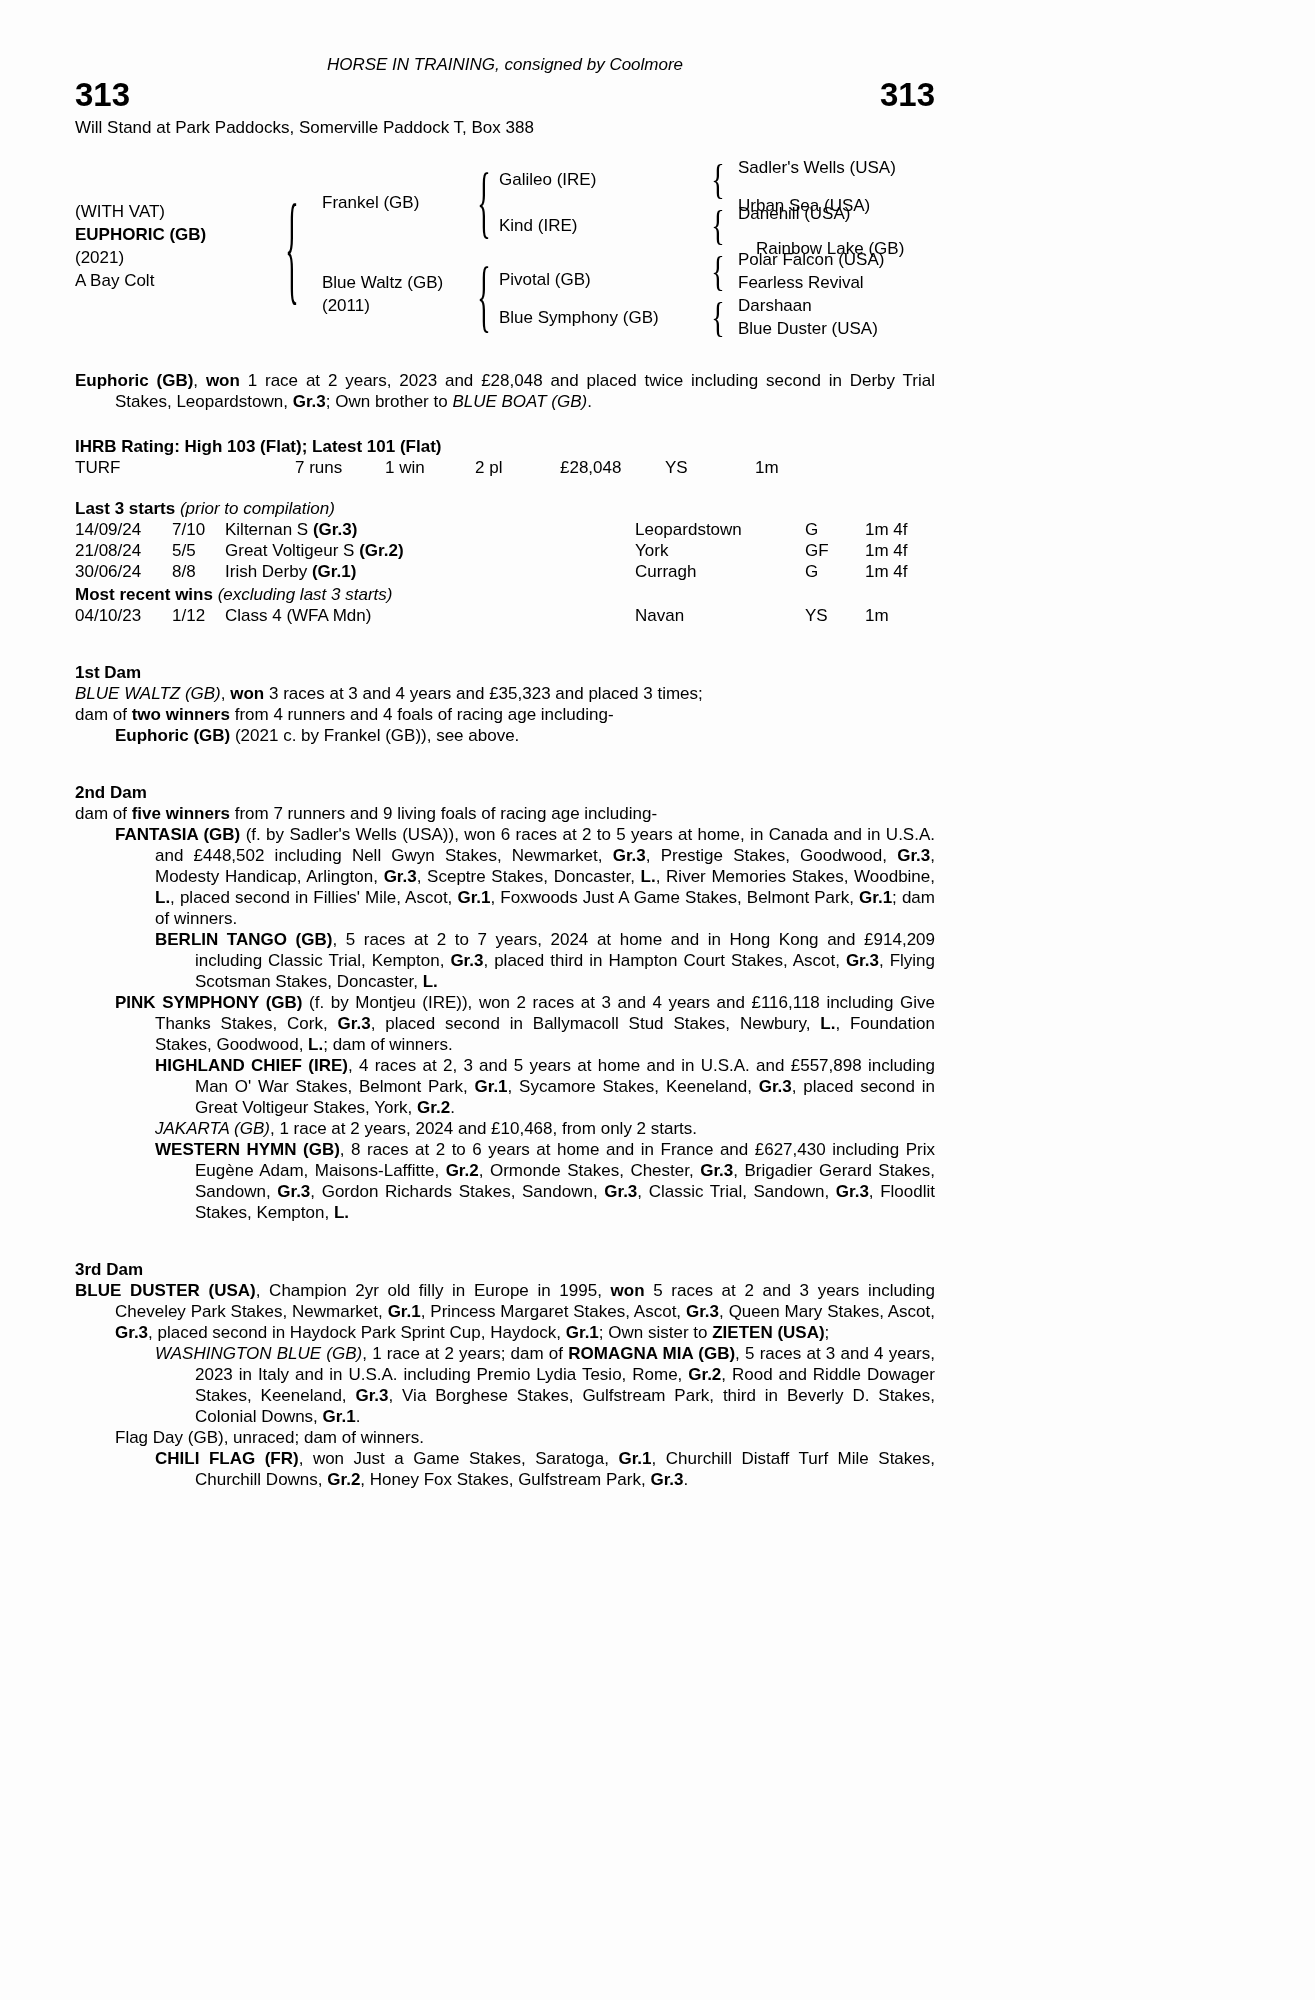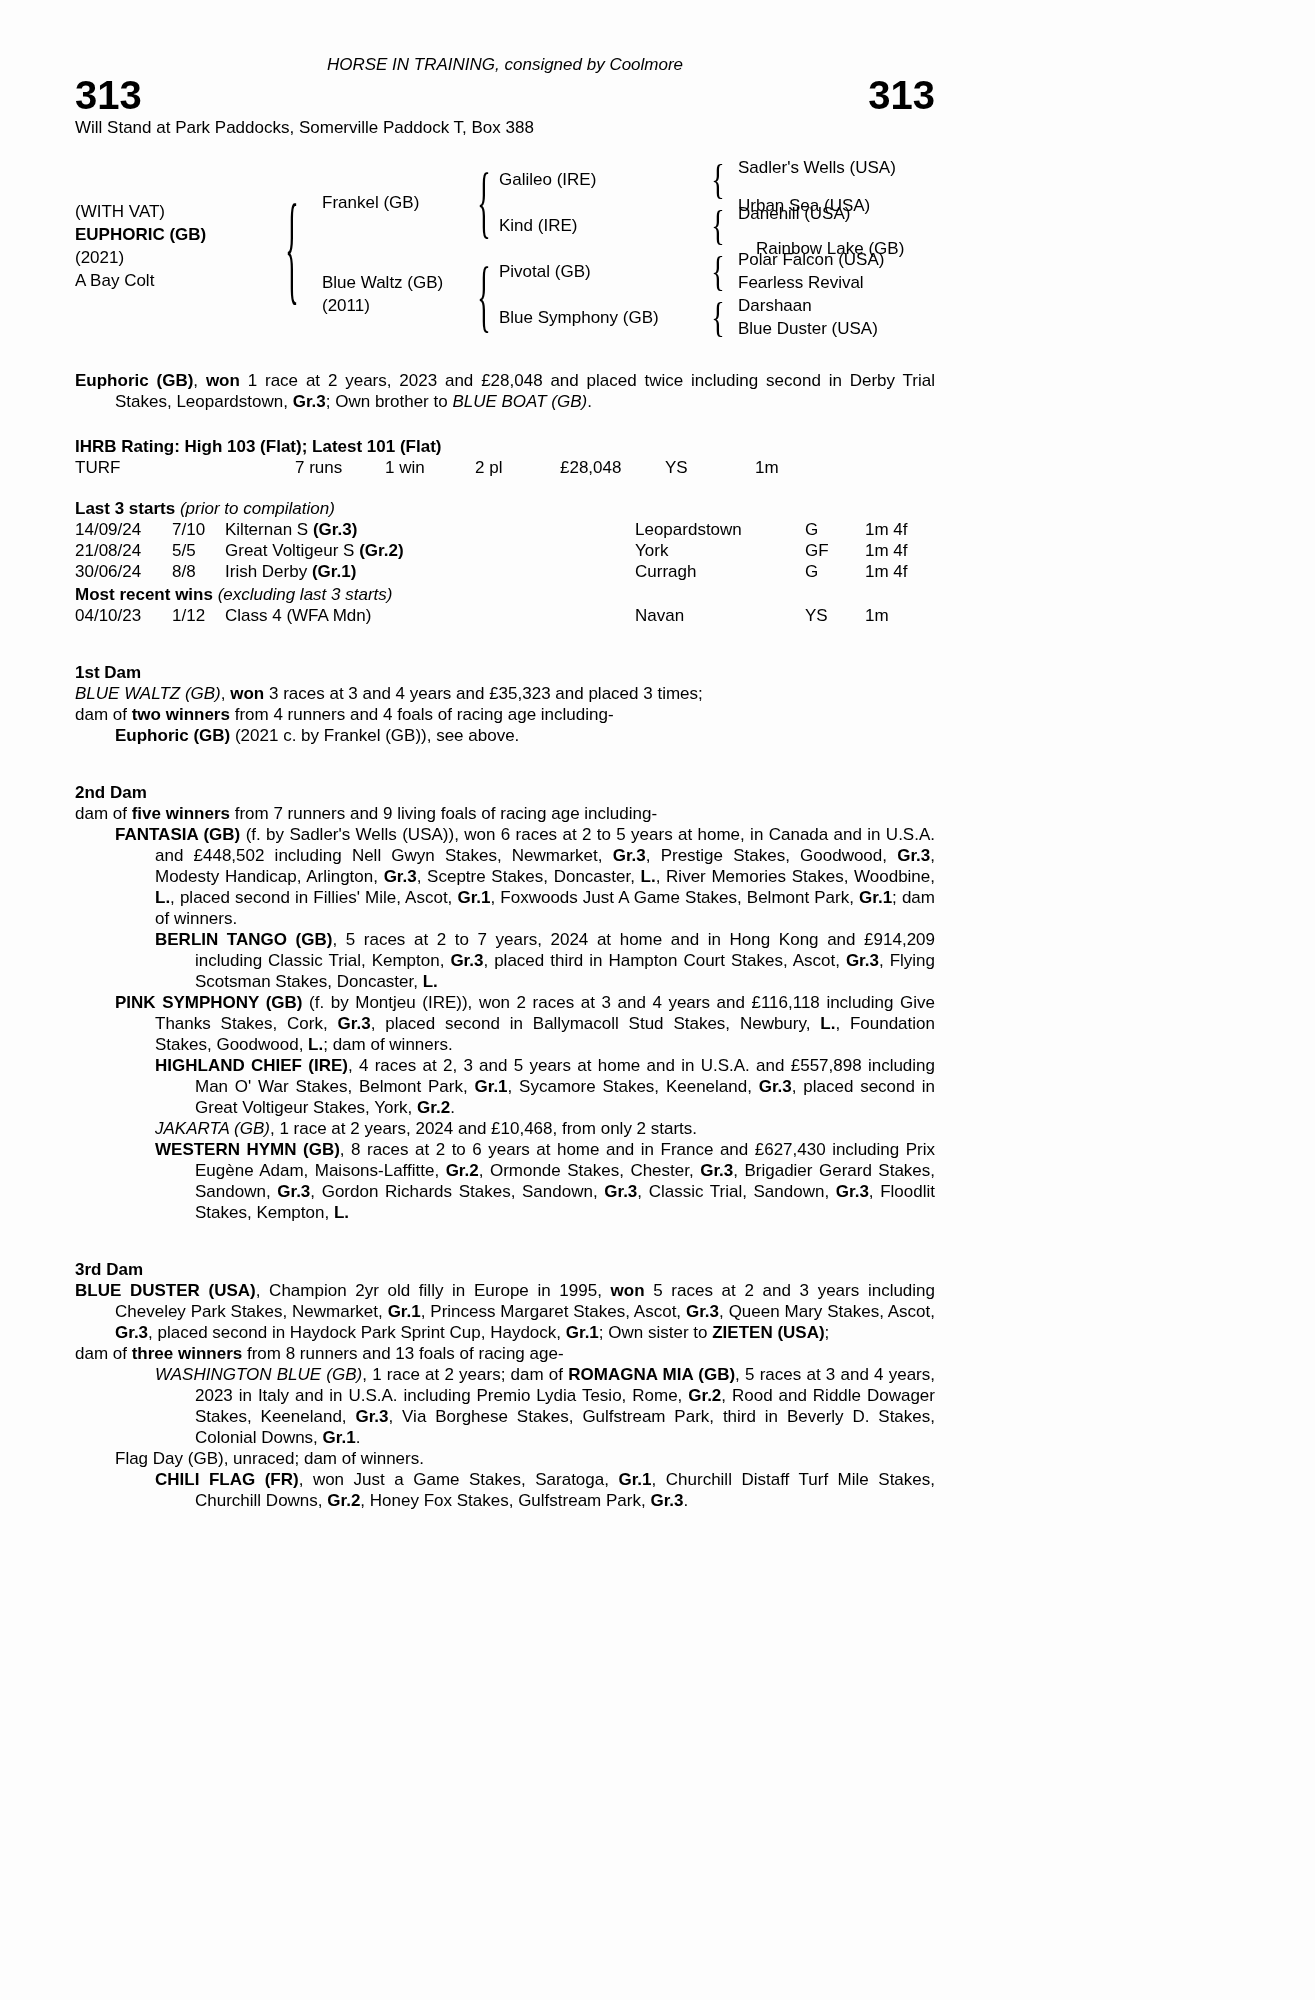--- a/index.html
+++ b/index.html
@@ -8,33 +8,33 @@
     width: 1315px; height: 2000px;
     background: #fdfdfd; color: #000;
     font-family: "Liberation Sans", sans-serif;
     font-size: 17px; line-height: 21px;
     overflow: hidden;
   }
   .page { width: 860px; margin-left: 75px; padding-top: 54px; }
 
   .consignor { text-align: center; font-style: italic; }
   .lot-row { display: flex; justify-content: space-between; align-items: flex-start; margin-top: 2px; }
-  .lot { font-size: 40px; font-weight: bold; line-height: 36px; }
+  .lot { font-size: 33px; font-weight: bold; line-height: 36px; }
   .stand { font-weight: normal; margin-top: 4px; }
 
   
   .pedigree { position: relative; height: 186px; margin-top: 18px; }
   .ped-line { position: absolute; line-height: 23px; white-space: nowrap; }
   .ped-identity { left: 0; top: 44px; }
   .ped-identity > div { line-height: 23px; }
   .horse-name { font-weight: bold; }
   .sire { left: 247px; top: 35px; }
   .dam-block { left: 247px; top: 115px; }
   .gp0 { left: 424px; top: 12px; }  .gp1 { left: 424px; top: 58px; }
-  .gp2 { left: 424px; top: 104px; } .gp3 { left: 424px; top: 150px; }
+  .gp2 { left: 424px; top: 112px; } .gp3 { left: 424px; top: 150px; }
   .gg0 { left: 663px; top: 0; }    .gg1 { left: 663px; top: 23px; margin-top: 15px; }
   .gg2 { left: 663px; top: 46px; } .gg3 { left: 663px; top: 81px; margin-left: 18px; }
   .gg4 { left: 663px; top: 92px; } .gg5 { left: 663px; top: 115px; }
   .gg6 { left: 663px; top: 138px; }.gg7 { left: 663px; top: 161px; }
 
   .brace { position: absolute; width: 22px; display: flex; align-items: center; justify-content: center;
            font-family: "Liberation Serif", serif; }
   .brace::before { content: "{"; font-size: 28px; line-height: 1; display: block; }
   .b-big { left: 206px; top: 26px; height: 134px; } .b-big::before { transform: scaleY(4.4); }
   .b-mid { left: 398px; height: 86px; } .b-mid::before { transform: scaleY(2.9); }
@@ -194,20 +194,19 @@
         <div class="para lv2"><span class="sb">HIGHLAND CHIEF (IRE)</span><span>, 4 races at 2, 3 and 5 years at home and in U.S.A. and £557,898 including Man O' War Stakes, Belmont Park, </span><span class="sb">Gr.1</span><span>, Sycamore Stakes, Keeneland, </span><span class="sb">Gr.3</span><span>, placed second in Great Voltigeur Stakes, York, </span><span class="sb">Gr.2</span><span>.</span></div>
         <div class="para lv2"><span class="si">JAKARTA (GB)</span><span>, 1 race at 2 years, 2024 and £10,468, from only 2 starts.</span></div>
         <div class="para lv2"><span class="sb">WESTERN HYMN (GB)</span><span>, 8 races at 2 to 6 years at home and in France and £627,430 including Prix Eugène Adam, Maisons-Laffitte, </span><span class="sb">Gr.2</span><span>, Ormonde Stakes, Chester, </span><span class="sb">Gr.3</span><span>, Brigadier Gerard Stakes, Sandown, </span><span class="sb">Gr.3</span><span>, Gordon Richards Stakes, Sandown, </span><span class="sb">Gr.3</span><span>, Classic Trial, Sandown, </span><span class="sb">Gr.3</span><span>, Floodlit Stakes, Kempton, </span><span class="sb">L.</span></div>
       </div>
   </div>
 
   <div class="dam-sec">
     <div class="dam-head">3rd Dam</div>
     <div>
         <div class="para lv0 hang"><span class="sb">BLUE DUSTER (USA)</span><span>, Champion 2yr old filly in Europe in 1995, </span><span class="sb">won</span><span> 5 races at 2 and 3 years including Cheveley Park Stakes, Newmarket, </span><span class="sb">Gr.1</span><span>, Princess Margaret Stakes, Ascot, </span><span class="sb">Gr.3</span><span>, Queen Mary Stakes, Ascot, </span><span class="sb">Gr.3</span><span>, placed second in Haydock Park Sprint Cup, Haydock, </span><span class="sb">Gr.1</span><span>; Own sister to </span><span class="sb">ZIETEN (USA)</span><span>;</span></div>
-        <div class="para lv0"><span>dam of </span><span class="sb">three winners</span><span> from 8 runners and 13 foals of racing age-</span></div>
         <div class="para lv2"><span class="si">WASHINGTON BLUE (GB)</span><span>, 1 race at 2 years; dam of </span><span class="sb">ROMAGNA MIA (GB)</span><span>, 5 races at 3 and 4 years, 2023 in Italy and in U.S.A. including Premio Lydia Tesio, Rome, </span><span class="sb">Gr.2</span><span>, Rood and Riddle Dowager Stakes, Keeneland, </span><span class="sb">Gr.3</span><span>, Via Borghese Stakes, Gulfstream Park, third in Beverly D. Stakes, Colonial Downs, </span><span class="sb">Gr.1</span><span>.</span></div>
         <div class="para lv1"><span>Flag Day (GB), unraced; dam of winners.</span></div>
         <div class="para lv2"><span class="sb">CHILI FLAG (FR)</span><span>, won Just a Game Stakes, Saratoga, </span><span class="sb">Gr.1</span><span>, Churchill Distaff Turf Mile Stakes, Churchill Downs, </span><span class="sb">Gr.2</span><span>, Honey Fox Stakes, Gulfstream Park, </span><span class="sb">Gr.3</span><span>.</span></div>
       </div>
   </div>
 
 </div>
 
 </body></html>

